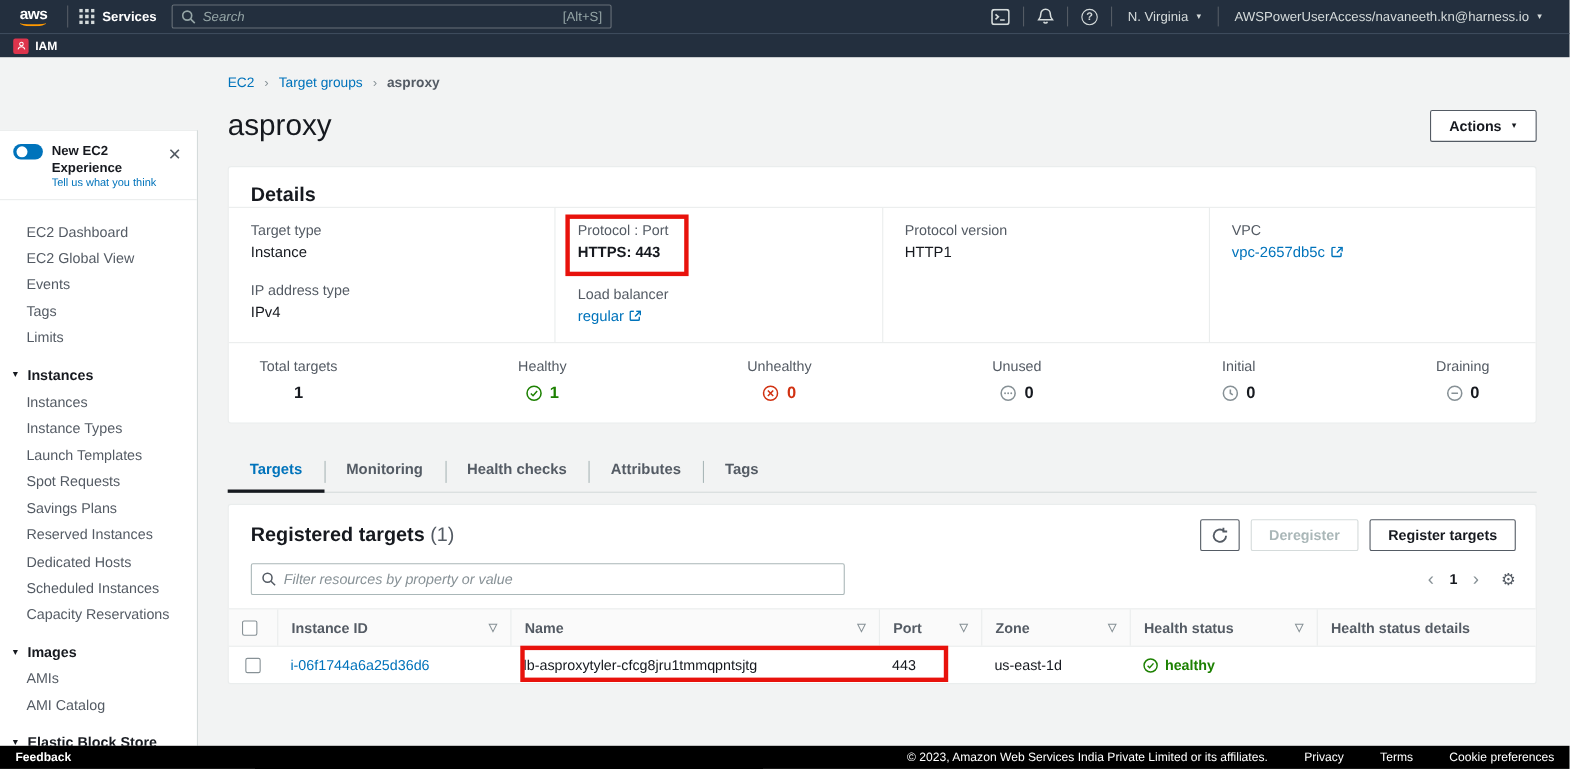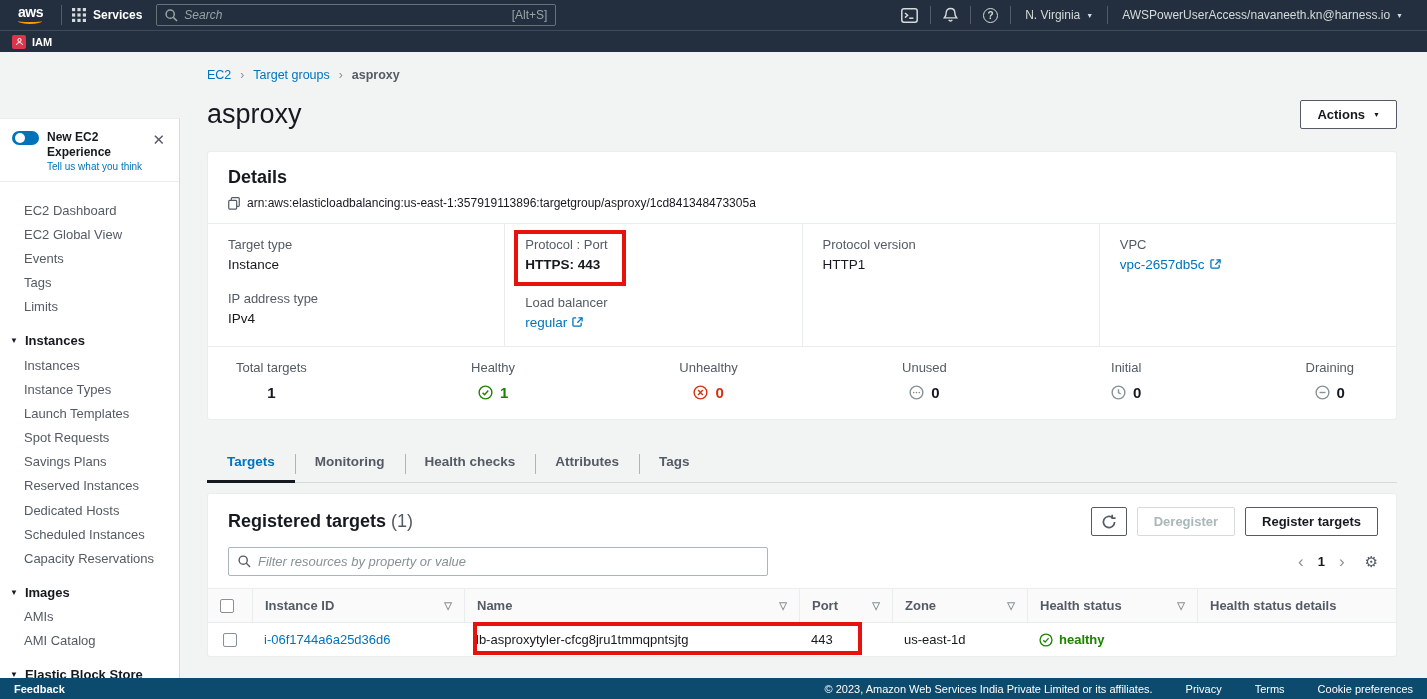--- a/index.html
+++ b/index.html
@@ -107,21 +107,21 @@
   .c-name { width:335px; }
   .c-port { width:93px; }
   .c-zone { width:135px; }
   .c-health { width:170px; }
   .c-details { flex:1; }
   .sort-glyph { color:#879196; font-size:10px; }
   .checkbox { width:14px; height:14px; border:1px solid #879196; border-radius:2px; background:#fff; cursor:pointer; }
   .row-highlight { position:absolute; left:265px; top:-1px; width:389px; height:33px; border:4px solid #e8120c; pointer-events:none; z-index:5; }
   .health-cell { display:flex; align-items:center; gap:6px; color:#1d8102; font-weight:bold; }
   
-  .footer { position:absolute; bottom:0; left:0; right:0; height:21px; background:#0c4a6e; display:flex; align-items:center; justify-content:space-between; padding:0 14px; font-size:11px; color:#d5dbdb; z-index:30; }
+  .footer { position:absolute; bottom:0; left:0; right:0; height:21px; background:#000000; display:flex; align-items:center; justify-content:space-between; padding:0 14px; font-size:11px; color:#d5dbdb; z-index:30; }
   .footer-left { display:flex; align-items:center; gap:28px; }
   .footer-right { display:flex; align-items:center; gap:33px; }
   .f-bold { color:#fff; font-weight:bold; cursor:pointer; }
   .f-grey { color:#95a5a6; }
   .f-link { color:#fff; cursor:pointer; }
   .unified { display:inline-flex; align-items:center; gap:4px; }
   svg { display:block; }
 </style>
 </head>
 <body>
@@ -274,29 +274,20 @@
     <div class="page-title">asproxy</div>
     <button class="btn">
       <span>Actions</span>
       <span class="caret">▼</span>
     </button>
   </div>
 
   <div class="card details-card">
     <div class="card-head">
       <div class="card-title">Details</div>
-      <div class="arn-line">
-        <span class="copy-icon">
-          <svg width="12" height="13" viewBox="0 0 13 14">
-              <rect x="0.8" y="3.6" width="8.6" height="9.4" rx="1" fill="none" stroke="#545b64" stroke-width="1.3"></rect>
-              <path d="M3.6 3.6V1.6a0.9 0.9 0 0 1 0.9-0.9h6.8a0.9 0.9 0 0 1 0.9 0.9v7.6a0.9 0.9 0 0 1-0.9 0.9h-1.9" fill="none" stroke="#545b64" stroke-width="1.3"></path>
-            </svg>
-        </span>
-        <span>arn:aws:elasticloadbalancing:us-east-1:357919113896:targetgroup/asproxy/1cd841348473305a</span>
-      </div>
     </div>
     <div class="fields-grid">
       <div class="fields-col">
         <div class="field">
           <div class="field-label">Target type</div>
           <div class="field-value">Instance</div>
         </div>
         <div class="field">
           <div class="field-label">IP address type</div>
           <div class="field-value">IPv4</div>

